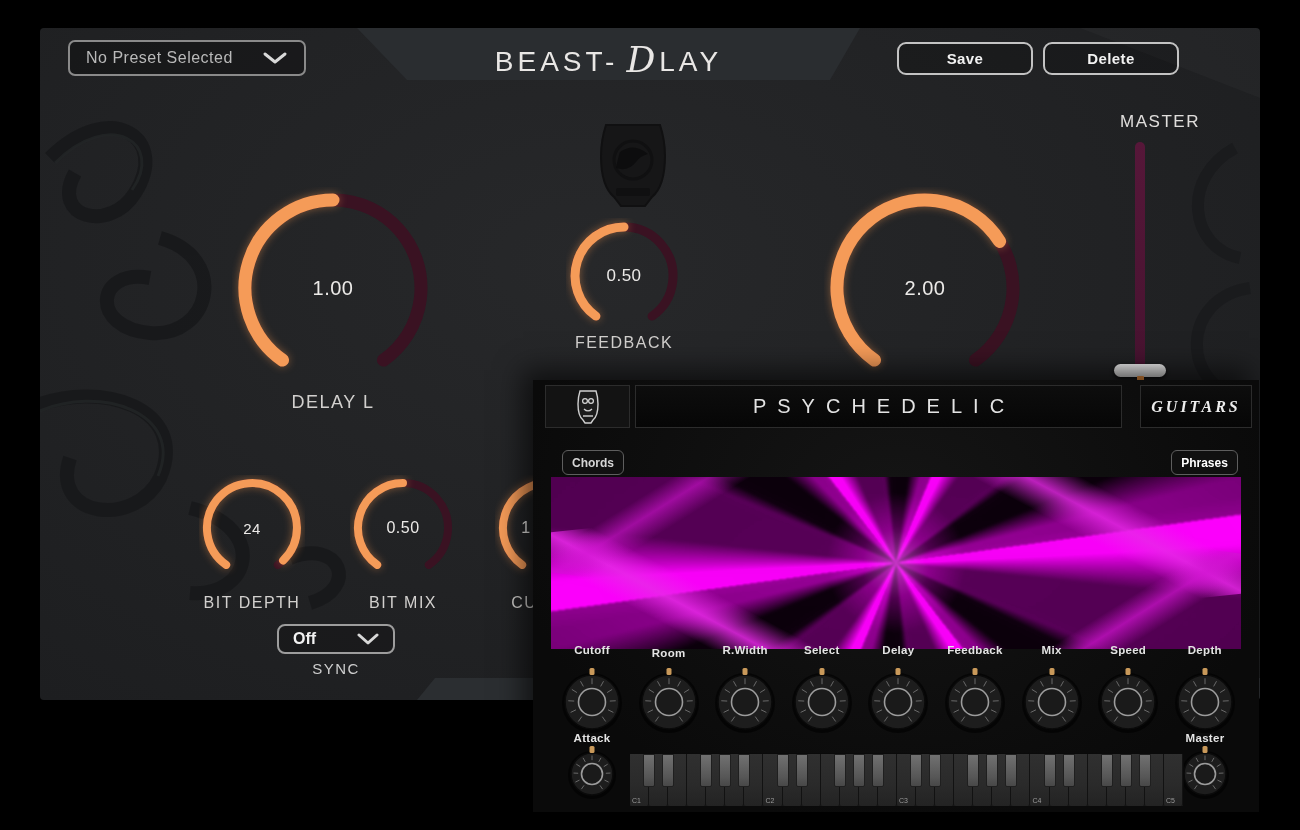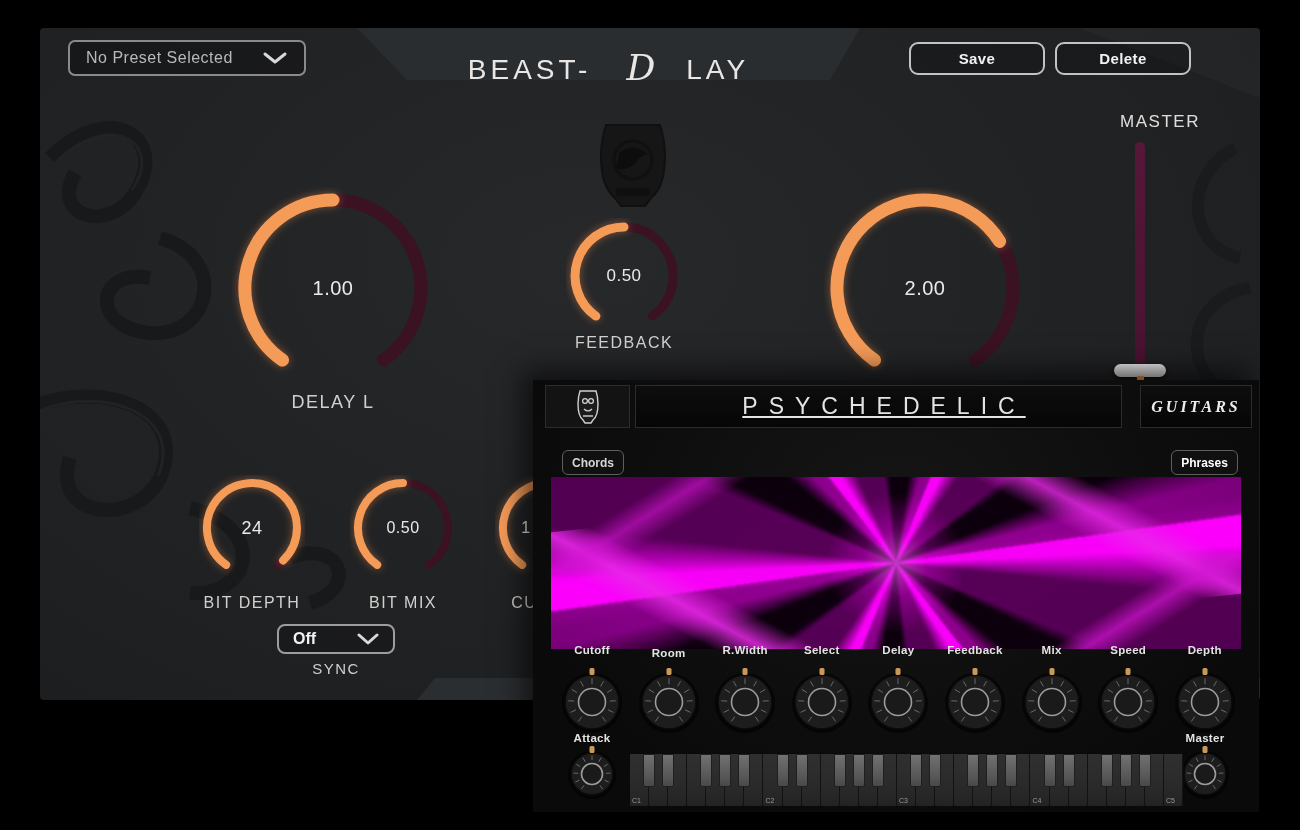--- a/index.html
+++ b/index.html
@@ -9,32 +9,32 @@
   
   .win-beast{position:absolute;left:40px;top:28px;width:1220px;height:672px;z-index:1;
     background:radial-gradient(ellipse at 45% 35%, #27282a 0%, #212224 55%, #1c1d1f 100%);
     border-radius:4px;overflow:hidden;}
   .band-top{position:absolute;left:0;top:0;width:900px;height:52px;background:#2a2d30;
     clip-path:polygon(317px 0,820px 0,790px 52px,367px 52px);}
   .band-top-right{position:absolute;right:0;top:0;width:220px;height:70px;
     background:rgba(255,255,255,.025);clip-path:polygon(40px 0,220px 0,220px 70px);}
   .band-bottom{position:absolute;left:0;top:650px;width:1220px;height:22px;background:#2b2e31;
     clip-path:polygon(395px 0,1220px 0,1220px 22px,377px 22px);}
-  .title-wrap{position:absolute;left:317px;top:16px;width:503px;height:52px;
-    display:flex;align-items:center;justify-content:center;gap:27px;}
+  .title-wrap{position:absolute;left:317px;top:8px;width:503px;height:52px;
+    display:flex;align-items:center;justify-content:center;}
   .title-part{font-size:28px;letter-spacing:4px;color:#e9e7e5;}
   .title-script{font-family:"DejaVu Serif",serif;font-style:italic;font-size:36px;
     color:#e9e7e5;margin:0 4px 6px 8px;}
   .preset-box{position:absolute;left:28px;top:12px;width:238px;height:36px;
     border:2px solid #8a8a8a;border-radius:7px;background:rgba(8,8,8,.35);
     display:flex;align-items:center;justify-content:space-between;padding:0 16px;box-sizing:border-box;}
   .preset-text{color:#b9b9b9;font-size:16px;letter-spacing:.5px;}
   .btn{position:absolute;top:14px;width:136px;height:33px;border:2px solid #c3c3c3;border-radius:9px;
     color:#f2f2f2;font-size:15px;font-weight:700;letter-spacing:.4px;background:rgba(0,0,0,.2);
-    display:flex;align-items:center;justify-content:center;box-sizing:border-box;margin-left:12px;}
+    display:flex;align-items:center;justify-content:center;box-sizing:border-box;}
   .btn-save{left:857px;} .btn-del{left:1003px;}
   .knob-wrap{position:absolute;display:flex;align-items:center;justify-content:center;}
   .knob-value{position:absolute;color:#eceae8;letter-spacing:.5px;}
   .knob-label{position:absolute;color:#d2d0ce;letter-spacing:1.5px;text-align:center;
     transform:translateX(-50%);white-space:nowrap;}
   .master-label{position:absolute;left:1060px;top:84px;width:120px;text-align:center;
     color:#e0dedc;font-size:17px;letter-spacing:1.5px;}
   .master-track{position:absolute;left:1095px;top:114px;width:10px;height:228px;
     background:linear-gradient(#561739,#471330);border-radius:5px;}
   .master-handle{position:absolute;left:1074px;top:336px;width:52px;height:13px;border-radius:7px;
@@ -49,21 +49,21 @@
   .bg-art{position:absolute;pointer-events:none;}
 
   
   .win-psy{position:absolute;left:533px;top:380px;width:726px;height:432px;z-index:2;overflow:hidden;
     background:radial-gradient(ellipse at 50% 30%, #151515, #0a0a0a 75%);
     box-shadow:-10px -10px 26px rgba(0,0,0,.6);}
   .psy-plate{position:absolute;box-sizing:border-box;background:linear-gradient(#0d0d0d,#060606);
     border:1px solid #2c2c2c;display:flex;align-items:center;justify-content:center;}
   .psy-logo{left:12px;top:5px;width:85px;height:43px;background:#131313;}
   .psy-title-plate{left:102px;top:5px;width:487px;height:43px;}
-  .psy-title{color:#e3e3e3;font-size:23px;letter-spacing:11px;padding-left:11px;text-decoration:underline;}
+  .psy-title{color:#e3e3e3;font-size:20px;letter-spacing:11px;padding-left:11px;}
   .psy-brand-plate{left:607px;top:5px;width:112px;height:43px;}
   .psy-brand{font-family:"Liberation Serif",serif;font-style:italic;font-weight:700;
     font-size:16px;letter-spacing:3px;color:#ededed;}
   .psy-btn{position:absolute;border:1px solid #5e5e5e;border-radius:6px;background:rgba(18,18,18,.7);
     color:#e9e9e9;font-size:12px;font-weight:700;display:flex;align-items:center;justify-content:center;
     box-sizing:border-box;}
   .psy-btn.chords{left:29px;top:70px;width:62px;height:25px;color:#d6d6d6;}
   .psy-btn.phrases{left:638px;top:70px;width:67px;height:25px;color:#fff;}
   .vibe{position:absolute;left:263px;top:70px;width:200px;height:25px;display:flex;gap:12px;
     align-items:center;justify-content:center;color:#9b9b9b;font-size:13px;}
@@ -174,21 +174,21 @@
           <path d="M 50.5 173.1 A 88 88 0 1 1 151.5 173.1" stroke="#3a1222" stroke-width="13" fill="none" stroke-linecap="round"></path>
           <path d="M 50.5 173.1 A 88 88 0 1 1 175.6 54.4" stroke="#f59b58" stroke-width="13" fill="none" stroke-linecap="round" style="filter:drop-shadow(0 0 4px rgba(244,150,80,.45))"></path>
         </svg>
         <div class="knob-value" style="font-size: 20px;">2.00</div>
       </div>
       <div class="knob-wrap" style="left: 159px; top: 447px; width: 106px; height: 106px;">
         <svg width="106" height="106">
           <path d="M 27.2 89.9 A 45 45 0 1 1 78.8 89.9" stroke="#3a1222" stroke-width="8" fill="none" stroke-linecap="round"></path>
           <path d="M 27.2 89.9 A 45 45 0 1 1 84.1 85.5" stroke="#f59b58" stroke-width="8" fill="none" stroke-linecap="round" style="filter:drop-shadow(0 0 4px rgba(244,150,80,.45))"></path>
         </svg>
-        <div class="knob-value" style="font-size: 18px;">24</div>
+        <div class="knob-value" style="font-size: 15px;">24</div>
       </div>
       <div class="knob-label" style="left: 212px; top: 566px; font-size: 16px;">BIT DEPTH</div>
       <div class="knob-wrap" style="left: 310px; top: 447px; width: 106px; height: 106px;">
         <svg width="106" height="106">
           <path d="M 27.2 89.9 A 45 45 0 1 1 78.8 89.9" stroke="#3a1222" stroke-width="8" fill="none" stroke-linecap="round"></path>
           <path d="M 27.2 89.9 A 45 45 0 0 1 53.0 8.0" stroke="#f59b58" stroke-width="8" fill="none" stroke-linecap="round" style="filter:drop-shadow(0 0 4px rgba(244,150,80,.45))"></path>
         </svg>
         <div class="knob-value" style="font-size: 16px;">0.50</div>
       </div>
       <div class="knob-label" style="left: 363px; top: 566px; font-size: 16px;">BIT MIX</div>

